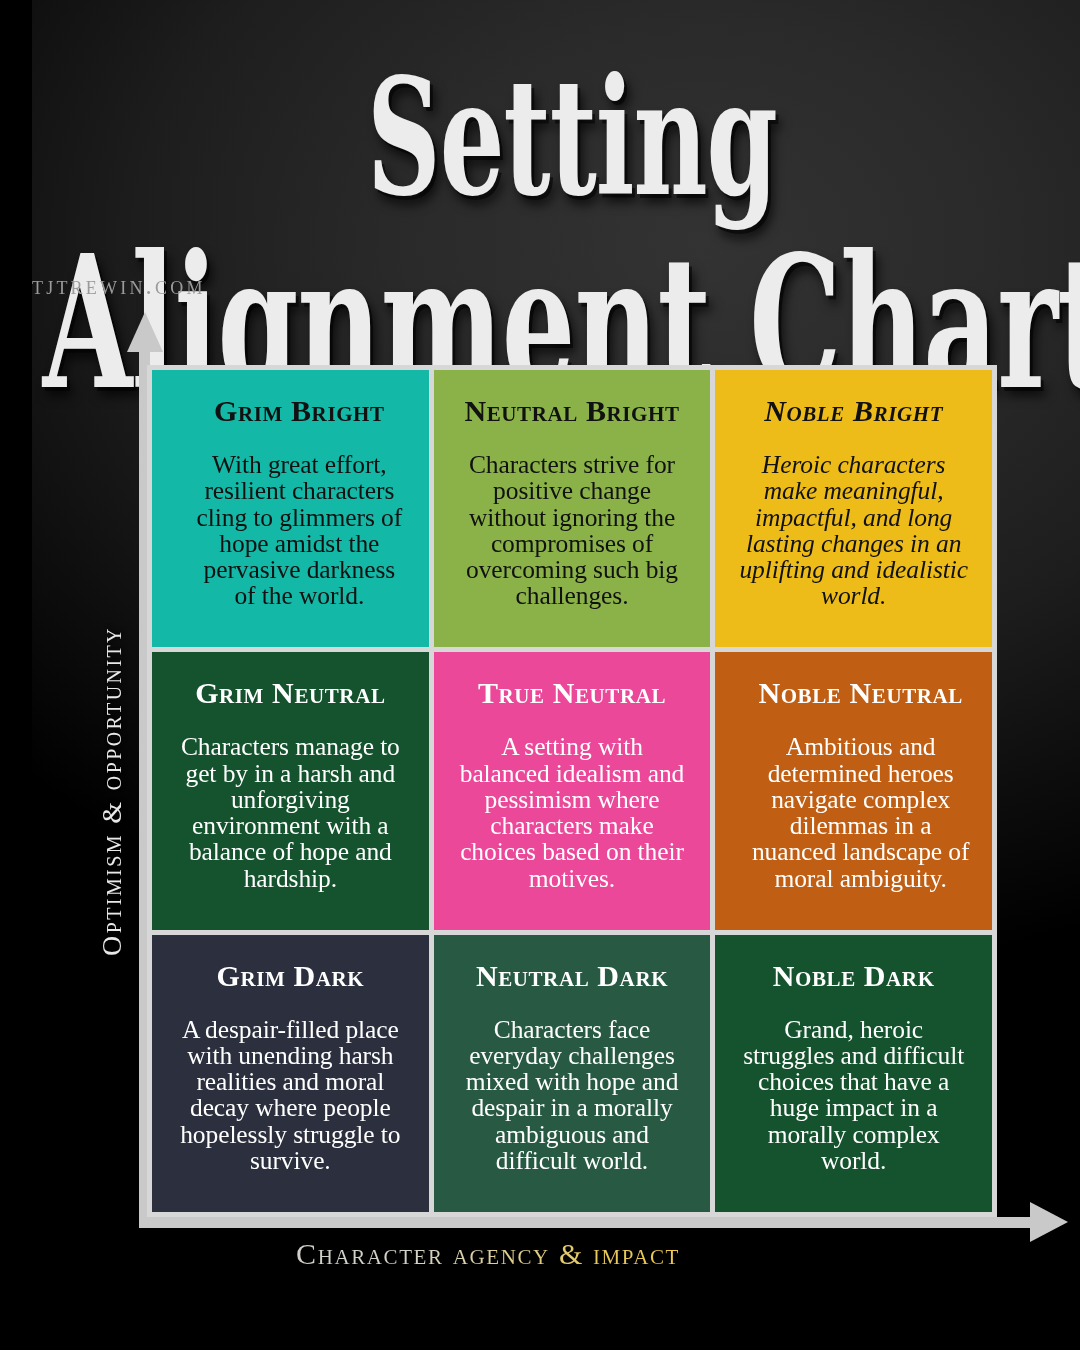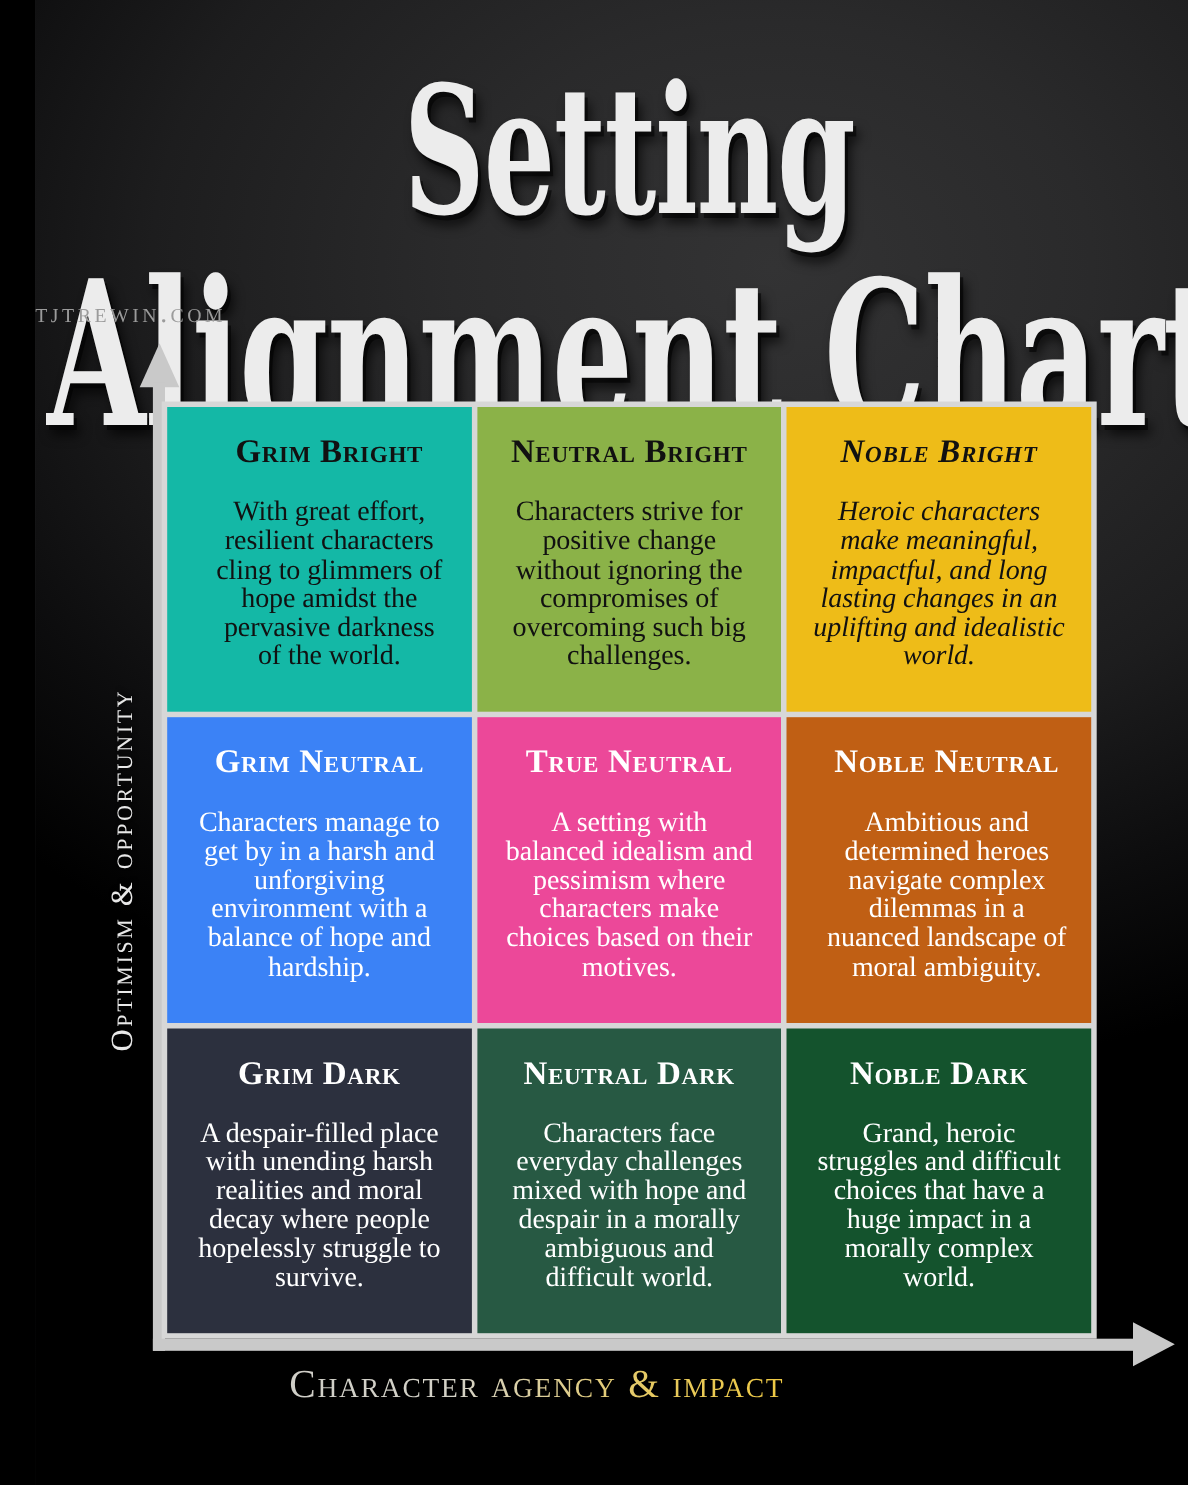--- a/index.html
+++ b/index.html
@@ -105,21 +105,21 @@
     color:#e8e8e8;
     text-shadow:2px 2px 4px rgba(0,0,0,.8);
     white-space:nowrap;
   }
   #x-axis-label {
     position:absolute;
     left:0; top:1237px; width:912px;
     text-align:center;
     font-family:"Liberation Serif", serif;
     font-variant:small-caps;
-    font-size:36px;
+    font-size:30px;
     letter-spacing:1.6px;
     background:linear-gradient(90deg,#c9c9c9 0%, #d4d2c7 42%, #e7c95e 62%, #f0c93c 78%, #f2c72e 100%);
     -webkit-background-clip:text;
     background-clip:text;
     color:transparent;
     -webkit-text-fill-color:transparent;
     white-space:nowrap;
   }
 
   
@@ -183,21 +183,21 @@
         <div class="cell-body">With great effort, resilient characters cling to glimmers of hope amidst the pervasive darkness of the world.</div>
       </div>
       <div class="cell" style="background: rgb(139, 178, 72); color: rgb(17, 17, 17);">
         <div class="cell-title">Neutral Bright</div>
         <div class="cell-body">Characters strive for positive change without ignoring the compromises of overcoming such big challenges.</div>
       </div>
       <div class="cell" style="background: rgb(238, 188, 24); color: rgb(17, 17, 17); font-style: italic;">
         <div class="cell-title">Noble Bright</div>
         <div class="cell-body">Heroic characters make meaningful, impactful, and long lasting changes in an uplifting and idealistic world.</div>
       </div>
-      <div class="cell" style="background: #3b82f6; color: rgb(255, 255, 255);">
+      <div class="cell" style="background: #14532d; color: rgb(255, 255, 255);">
         <div class="cell-title">Grim Neutral</div>
         <div class="cell-body">Characters manage to get by in a harsh and unforgiving environment with a balance of hope and hardship.</div>
       </div>
       <div class="cell" style="background: #ec4899; color: rgb(255, 255, 255);">
         <div class="cell-title">True Neutral</div>
         <div class="cell-body">A setting with balanced idealism and pessimism where characters make choices based on their motives.</div>
       </div>
       <div class="cell" style="background: rgb(192, 95, 20); color: rgb(255, 255, 255); padding-left: 36px;">
         <div class="cell-title">Noble Neutral</div>
         <div class="cell-body">Ambitious and determined heroes navigate complex dilemmas in a nuanced landscape of moral ambiguity.</div>

